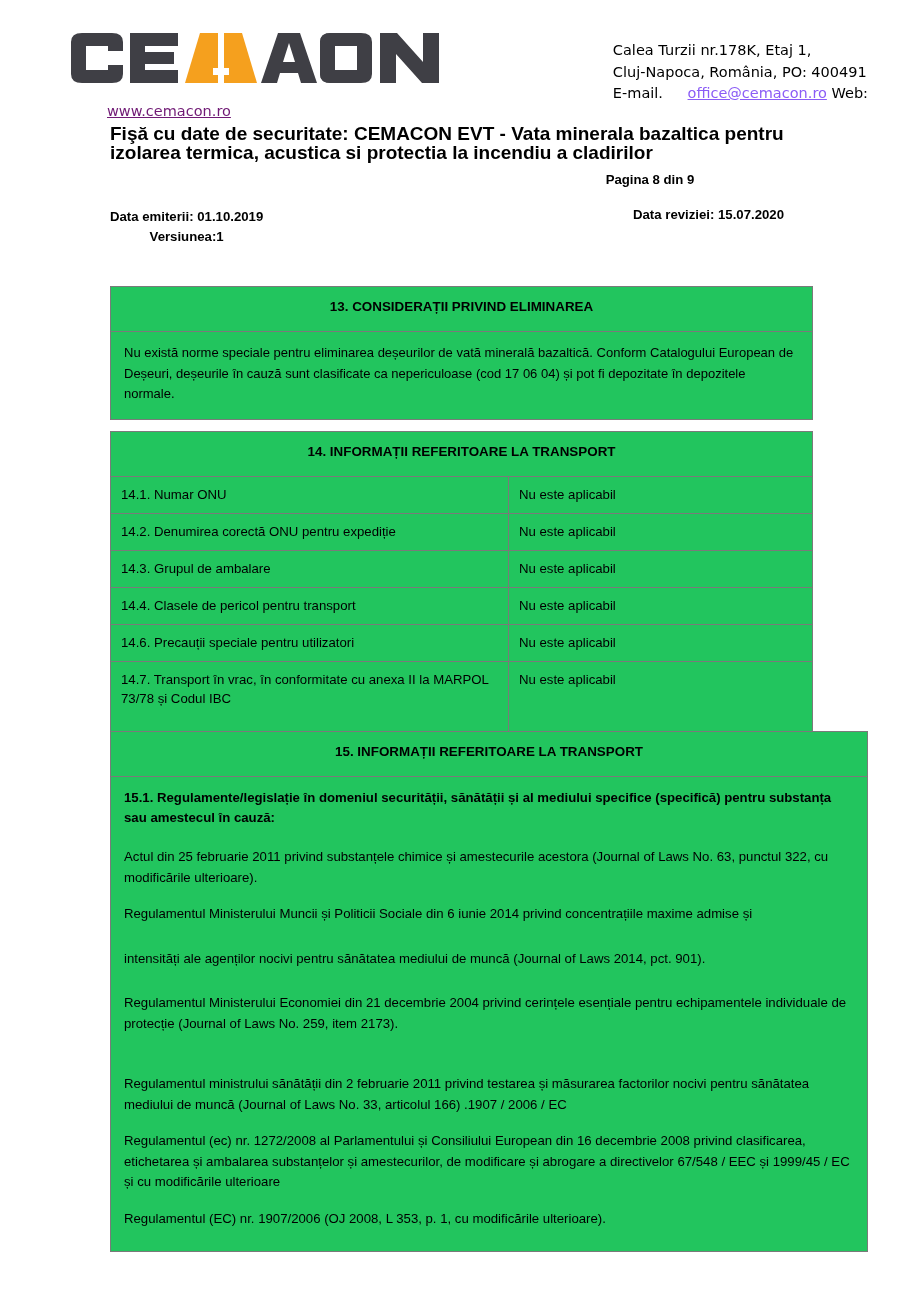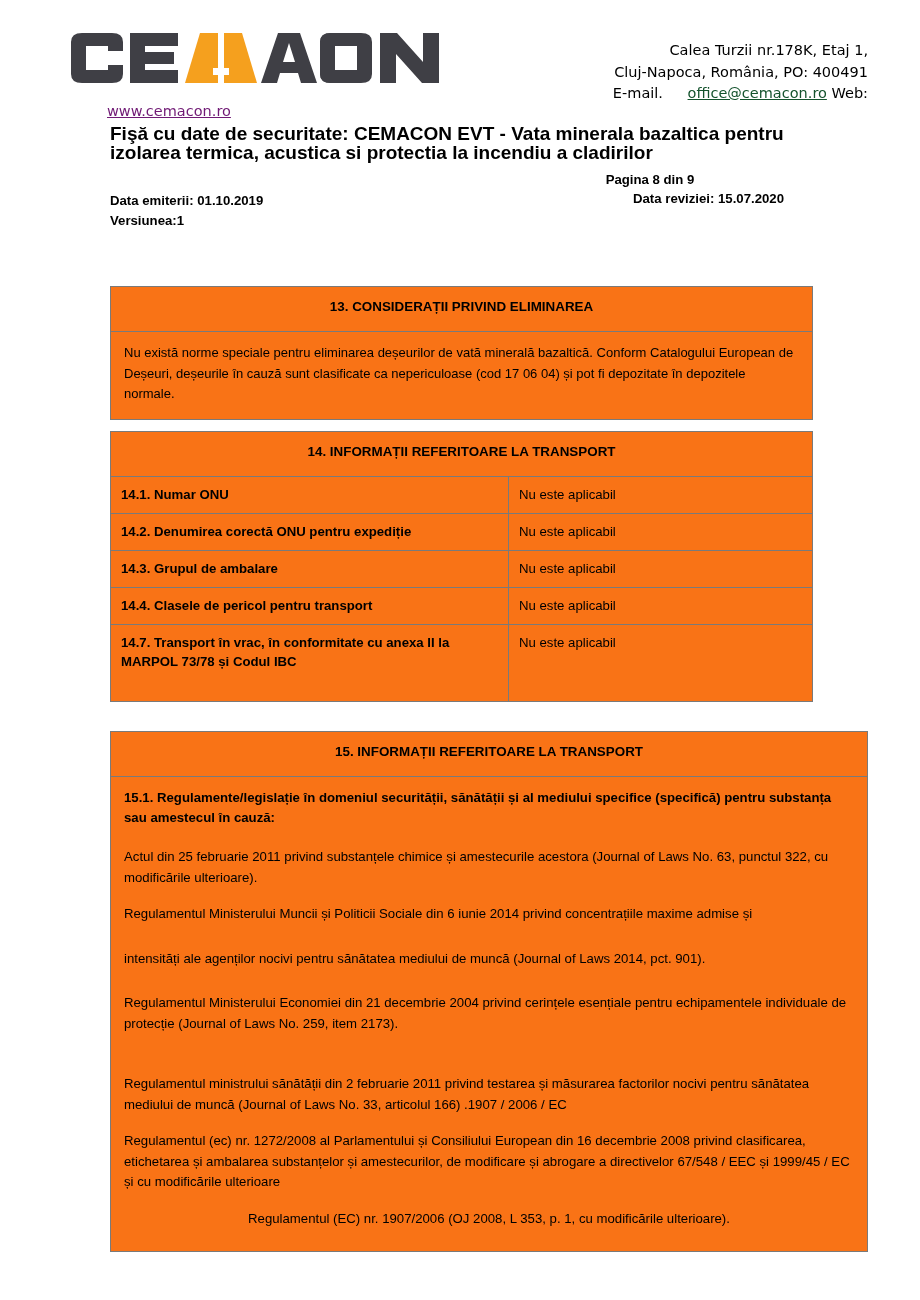--- a/index.html
+++ b/index.html
@@ -46,29 +46,29 @@
     font-size: 14.5px;
     color: #701a75;
     text-decoration: underline;
     font-family: "DejaVu Sans", sans-serif;
   }
 
   .addr {
     position: absolute;
     right: 52px;
     top: 22px;
-    text-align: right;
+    text-align: left;
     font-size: 14.5px;
     line-height: 21.5px;
     font-family: "DejaVu Sans", sans-serif;
     color: #000;
     white-space: nowrap;
   }
   .addr .mail {
-    color: #14532d;
+    color: #8b5cf6;
     margin-left: 20px;
   }
 
   
   .titleblock {
     position: absolute;
     left: 110px;
     top: 124px;
     width: 760px;
   }
@@ -80,23 +80,24 @@
   }
   .page-num {
     margin-top: 10px;
     font-size: 13.2px;
     font-weight: bold;
     text-align: center;
     width: 700px;
     margin-left: 190px;
   }
   .dates {
-    margin-top: 4px;
+    margin-top: 20px;
     position: relative;
     height: 42px;
+    text-align: center;
   }
   .date-left {
     position: absolute;
     left: 0;
     top: 0;
     font-size: 13.2px;
     font-weight: bold;
     line-height: 20px;
   }
   .date-right {
@@ -105,21 +106,21 @@
     top: 0;
     font-size: 13.2px;
     font-weight: bold;
   }
 
   
   .box {
     position: absolute;
     border: 1.2px solid #7a7a7a;
     box-sizing: border-box;
-    background: #f97316;
+    background: #22c55e;
   }
 
   .box-head {
     text-align: center;
     font-weight: bold;
     font-size: 13.4px;
     padding: 12px 4px 17px 4px;
     border-bottom: 1.2px solid #7a7a7a;
   }
 
@@ -150,21 +151,21 @@
   table.t14 td {
     border-top: 1.2px solid #7a7a7a;
     font-size: 13.2px;
     padding: 8px 10px 9px 10px;
     vertical-align: top;
     line-height: 19px;
   }
   table.t14 tr:first-child td { border-top: none; }
   td.lbl {
     width: 377px;
-    font-weight: bold;
+    font-weight: normal;
     border-right: 1.2px solid #7a7a7a;
   }
   td.val { font-weight: normal; }
   tr.tall td { padding-bottom: 30px; }
 
   
   #sec15 {
     left: 110px;
     top: 731px;
     width: 758px;
@@ -176,21 +177,21 @@
     padding: 11px 13px 4px 13px;
   }
   .para {
     font-size: 13.2px;
     line-height: 20.5px;
     padding: 0 13px;
     margin-top: 16px;
   }
   .para.gap-lg { margin-top: 24px; }
   .para.gap-xl { margin-top: 40px; }
-  .para.last { padding-bottom: 22px; text-align: center; }
+  .para.last { padding-bottom: 22px; }
 </style>
 </head>
 <body>
 
 <div class="page">
 
   <div class="header">
 
     <svg class="logo" width="290" height="52" viewBox="0 0 290 52" aria-label="CEMACON">
 
@@ -256,20 +257,24 @@
           <td class="val">Nu este aplicabil</td>
         </tr>
         <tr>
           <td class="lbl">14.3. Grupul de ambalare</td>
           <td class="val">Nu este aplicabil</td>
         </tr>
         <tr>
           <td class="lbl">14.4. Clasele de pericol pentru transport</td>
           <td class="val">Nu este aplicabil</td>
         </tr>
+        <tr>
+          <td class="lbl">14.6. Precauții speciale pentru utilizatori</td>
+          <td class="val">Nu este aplicabil</td>
+        </tr>
         <tr class="tall">
           <td class="lbl">14.7. Transport în vrac, în conformitate cu anexa II la MARPOL 73/78 și Codul IBC</td>
           <td class="val">Nu este aplicabil</td>
         </tr>
       </tbody>
     </table>
   </div>
 
   <div class="box" id="sec15">
     <div class="box-head">15. INFORMAȚII REFERITOARE LA TRANSPORT</div>

